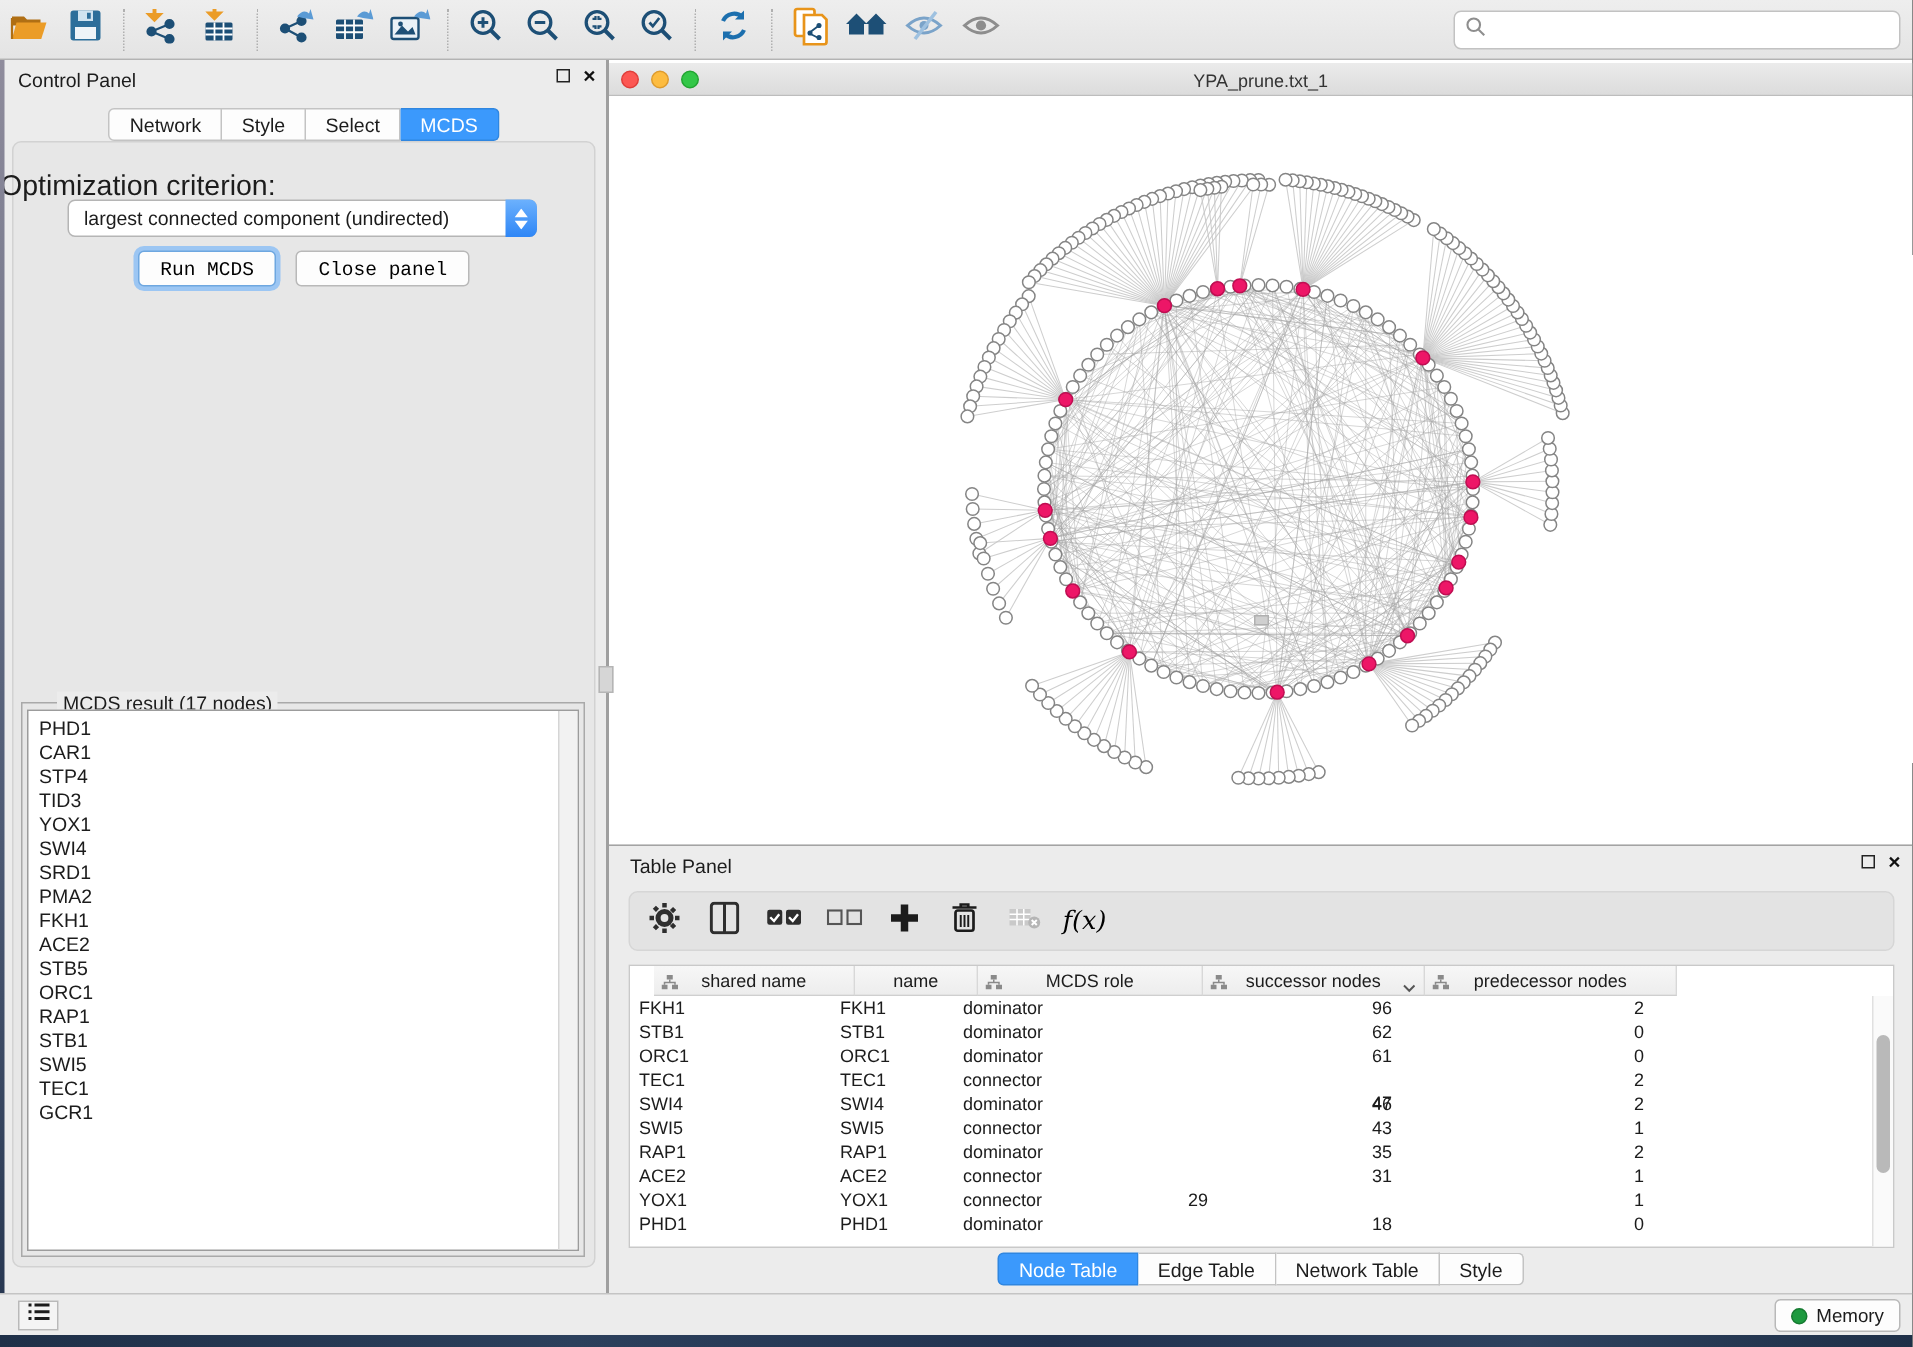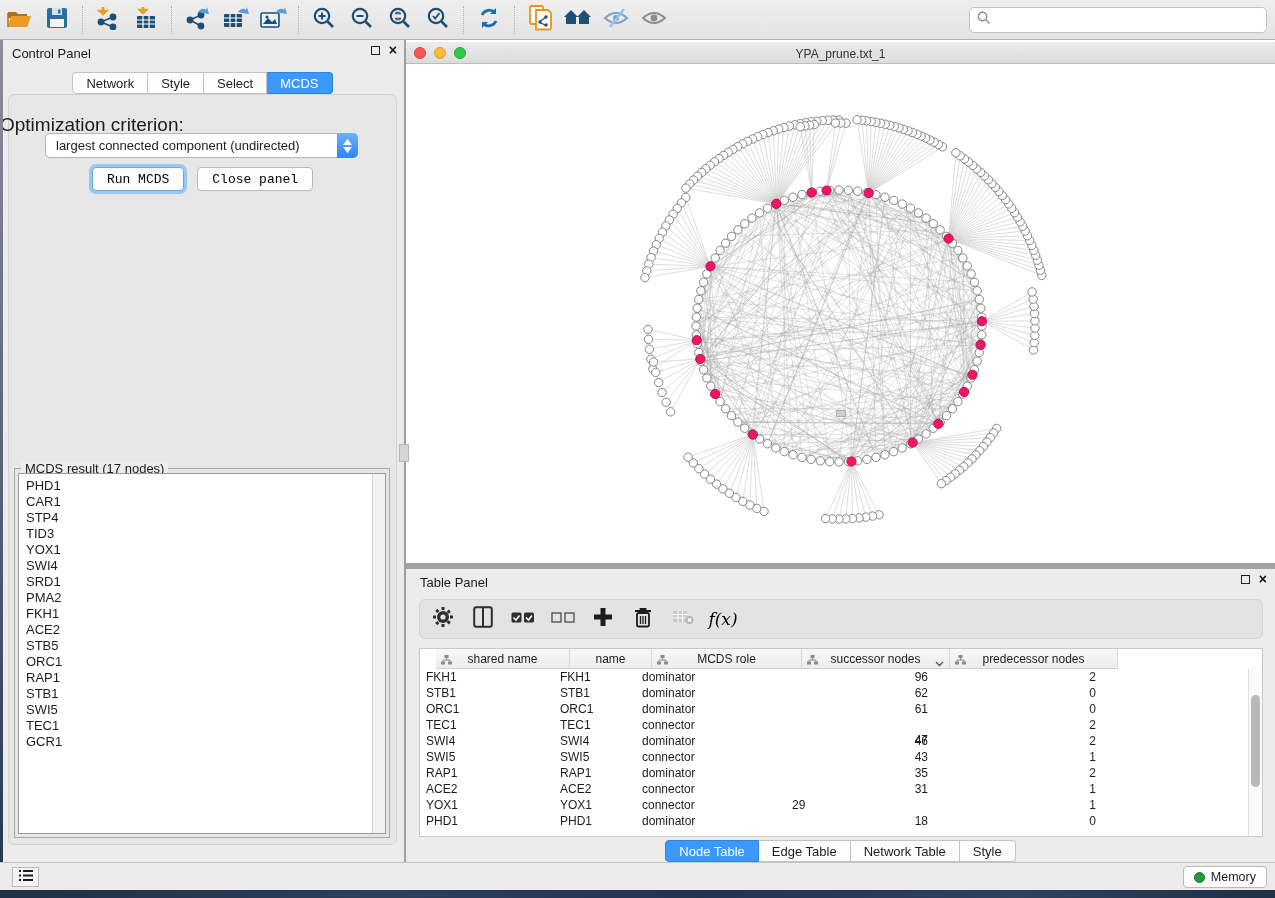--- a/index.html
+++ b/index.html
@@ -37,21 +37,21 @@
             border:1px solid #b5b5b5;border-radius:5px;display:flex;align-items:center;}
   .dropdown .dd-text{flex:1;font-size:13px;padding-left:10px;white-space:nowrap;overflow:hidden;}
   .dd-stepper{width:21px;height:25px;margin:-1px -1px -1px 0;border-radius:0 5px 5px 0;
               background:linear-gradient(#6cb1fd,#2e86f6);display:flex;flex-direction:column;
               align-items:center;justify-content:center;gap:2px;}
   .btn-row{position:absolute;left:0;right:0;top:127px;display:flex;justify-content:center;gap:13px;}
   .btn{background:#fdfdfd;border:1px solid #b9b9b9;border-radius:4px;font-size:13px;height:24px;
        padding:3px 14px;font-family:Liberation Mono, monospace;cursor:default;}
   .btn.focus-ring{box-shadow:0 0 0 3px #9cc6f3;border-color:#6ea7e0;}
   .result-group{position:absolute;left:14px;top:428px;width:376px;height:370px;border:1px solid #a9a9a9;}
-  .result-legend{position:absolute;left:6px;top:-8px;background:#ececec;padding:0 4px;font-size:13px;}
+  .result-legend{position:absolute;left:23px;top:-8px;background:#ececec;padding:0 4px;font-size:13px;}
   .result-list{position:absolute;left:3px;top:4px;right:3px;bottom:3px;background:#fff;
                border:1px solid #9c9c9c;overflow:hidden;font-size:13px;line-height:16px;padding:4px 0 0 7px;}
   .result-scroll{position:absolute;right:0;top:0;bottom:0;width:13px;background:#f2f2f2;border-left:1px solid #d5d5d5;}
   .result-item{height:16px;}
   
   .splitter-v{position:absolute;left:404px;top:40px;width:2px;height:822px;background:#9f9f9f;}
   .splitter-handle{position:absolute;left:399px;top:444px;width:10px;height:18px;background:#d6d6d6;
                    border:1px solid #b5b5b5;z-index:5;}
   
   .network-panel{position:absolute;left:406px;top:40px;width:869px;height:375px;background:#fff;}
@@ -63,21 +63,21 @@
   .tl.yellow{background:#fdbc40;border:1px solid #de9b2d;}
   .tl.green{background:#33c748;border:1px solid #23a532;}
   .net-title{position:absolute;left:0;right:0;top:5px;text-align:center;font-size:12px;color:#333;}
   .net-canvas{position:absolute;left:0;top:25px;width:869px;height:498px;background:#fff;}
   .net-bottom-handle{position:absolute;left:430px;bottom:-2px;width:10px;height:7px;background:#cfcfcf;border:1px solid #b0b0b0;}
   .netline-chord{stroke:#a3a3a3;stroke-width:.65;opacity:.45;}
   .netline-fan{stroke:#c5c5c5;stroke-width:.7;opacity:.85;}
   .netnode{fill:#fff;stroke:#858585;stroke-width:1;}
   .netnode-mcds{fill:var(--mcds);stroke:#bf0e52;stroke-width:1;}
   
-  .table-panel{position:absolute;left:406px;top:563px;width:869px;height:299px;background:#ececec;border-top:6px solid #a3a3a3;}
+  .table-panel{position:absolute;left:406px;top:563px;width:869px;height:299px;background:#ececec;border-top:1px solid #a3a3a3;}
   .tp-toolbar{position:absolute;left:13px;right:12px;top:30px;height:40px;background:#e3e3e3;
               border:1px solid #d6d6d6;border-radius:6px;display:flex;align-items:center;padding-left:8px;gap:10px;}
   .tpt-btn{width:30px;height:30px;display:flex;align-items:center;justify-content:center;}
   .fx-label{font-family:"DejaVu Serif",serif;font-style:italic;font-size:17px;color:#000000;}
   .tp-table{position:absolute;left:13px;right:12px;top:79px;height:189px;background:#fff;border:1px solid #c9c9c9;}
   .thead{position:absolute;left:16px;top:0;height:20px;display:flex;}
   .th{height:20px;background:linear-gradient(#f7f7f7,#ededed);border-right:1px solid #d8d8d8;border-bottom:1px solid #cfcfcf;
       display:flex;align-items:center;font-size:12px;position:relative;}
   .th .th-label{flex:1;text-align:center;padding:0 14px;}
   .th .tree-ico{position:absolute;left:5px;top:5px;}

